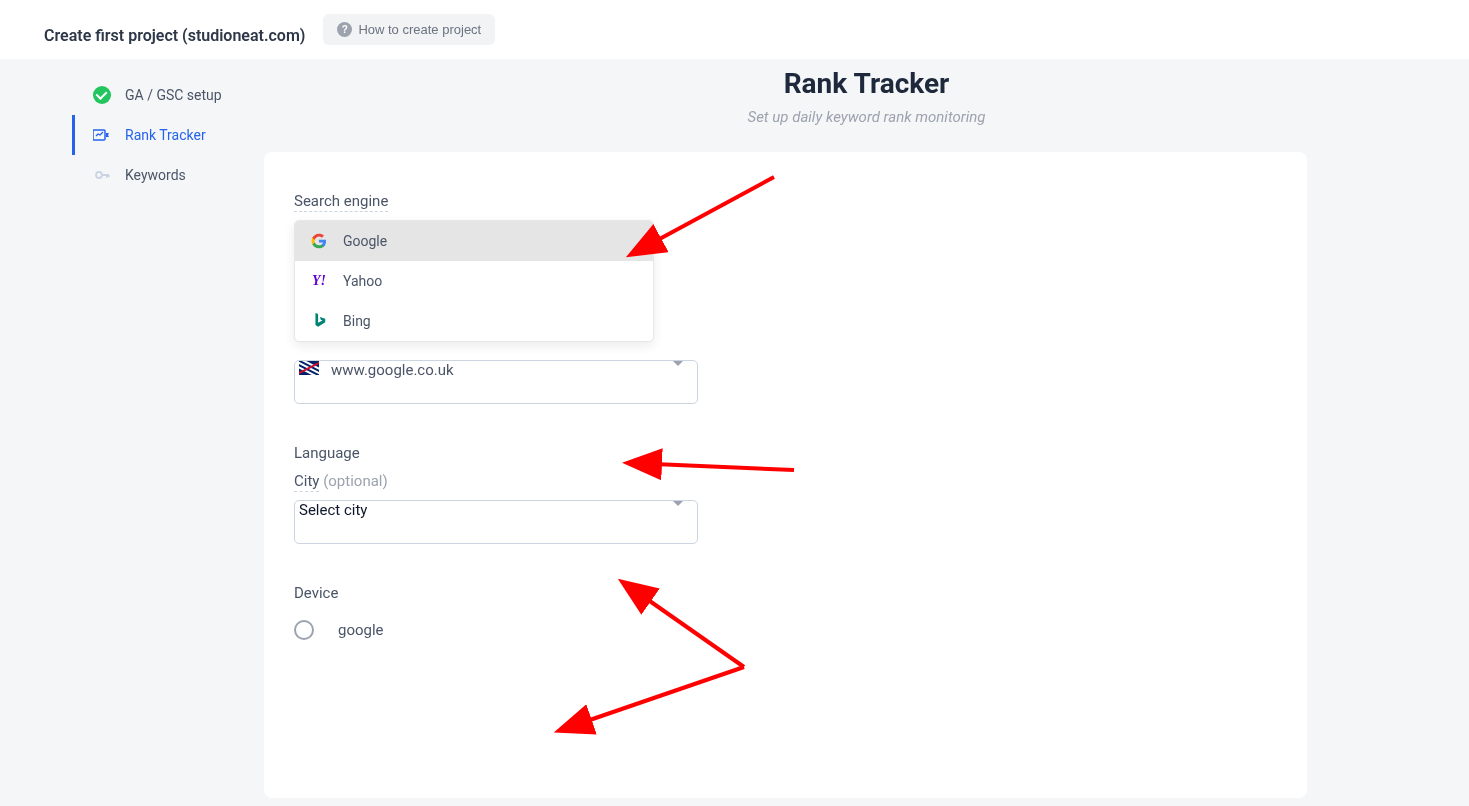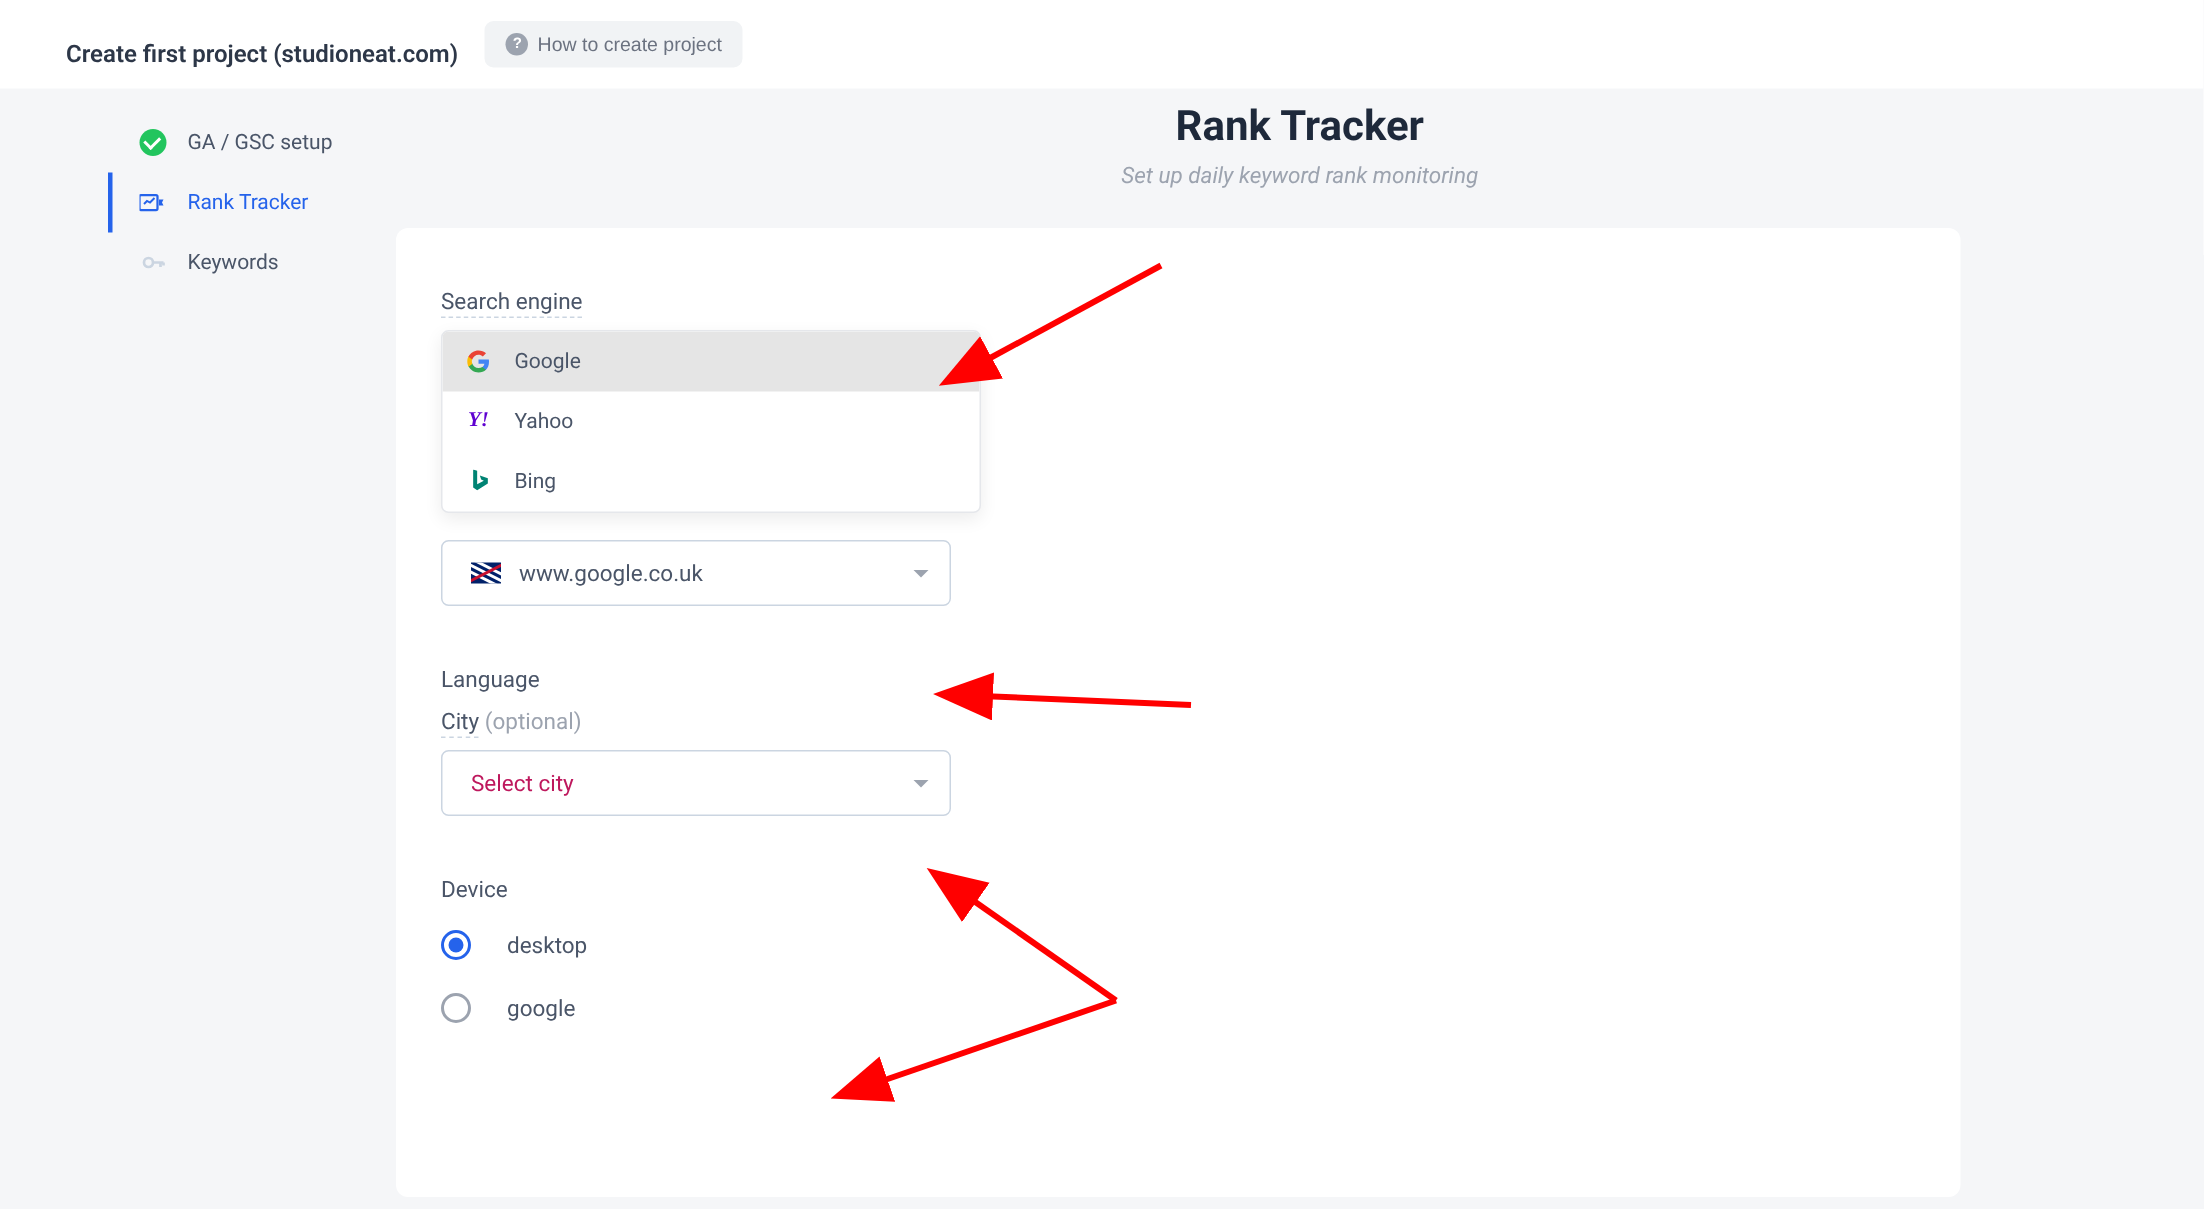--- a/index.html
+++ b/index.html
@@ -24,23 +24,23 @@
 .content { flex: 1; padding: 0 0 0 0; position: relative; }
 .page-title { text-align: center; font-size: 28px; font-weight: 700; color: #1e293b; margin-top: 8px; }
 .page-subtitle { text-align: center; font-size: 15px; color: #9ca3af; margin-top: 8px; margin-bottom: 26px; font-style: italic; }
 
 .card { background: #fff; border-radius: 8px; margin: 0 162px 0 0; padding: 40px 30px 34px 30px; min-height: 646px; position: relative; }
 
 .form-label { font-size: 15px; color: #4a5568; margin-bottom: 10px; display: block; }
 .form-label .dotted { border-bottom: 1px dashed #cbd5e1; padding-bottom: 1px; }
 .optional { color: #9ca3af; font-weight: 400; }
 
-.select-box { width: 340px; height: 44px; border: 1px solid #cbd5e1; border-radius: 5px; display: flex; align-items: center; padding: 0 19px; font-size: 15px; color: #4a5568; background: #fff; cursor: pointer; position: relative; }
+.select-box { width: 404px; height: 44px; border: 1px solid #cbd5e1; border-radius: 5px; display: flex; padding: 0 4px; font-size: 15px; color: #4a5568; background: #fff; cursor: pointer; position: relative; }
 .select-box .caret { position: absolute; right: 14px; width: 0; height: 0; border-left: 5px solid transparent; border-right: 5px solid transparent; border-top: 5px solid #9ca3af; }
-.select-box.placeholder { color: #be185d; }
+.select-box.placeholder { color: #0f172a; }
 .select-box .flag { margin-right: 12px; }
 
 .dropdown { width: 360px; background: #fff; border: 1px solid #e5e7eb; border-radius: 5px; box-shadow: 0 4px 12px rgba(0,0,0,0.08); overflow: hidden; }
 .dropdown-item { display: flex; align-items: center; gap: 16px; padding: 12px 16px; font-size: 14px; color: #4a5568; cursor: pointer; }
 .dropdown-item.highlight { background: #e5e5e5; }
 .se-icon { width: 16px; height: 16px; display: inline-flex; align-items: center; justify-content: center; font-weight: bold; }
 
 .section-gap { margin-bottom: 40px; }
 .section-gap-sm { margin-bottom: 18px; }
 
@@ -142,24 +142,20 @@
       <label class="form-label">
         <span class="dotted">City</span> <span class="optional">(optional)</span>
       </label>
       <div class="select-box placeholder section-gap">
         <span>Select city</span>
         <span class="caret"></span>
       </div>
 
       <label class="form-label" style="margin-bottom:18px;">Device</label>
       <div class="radio-row">
-        <span class="radio checked"></span>
-        <span class="radio-label">desktop</span>
-      </div>
-      <div class="radio-row">
         <span class="radio"></span>
         <span class="radio-label">google</span>
       </div>
 
       <div class="arrow" style="left:380px; top:20px;">
         <svg width="140" height="80">
             <defs>
               <marker id="ah1" markerWidth="10" markerHeight="10" refX="2" refY="4" orient="auto">
                 <path d="M0,0 L0,8 L10,4 z" fill="#ff0000"></path>
               </marker>

